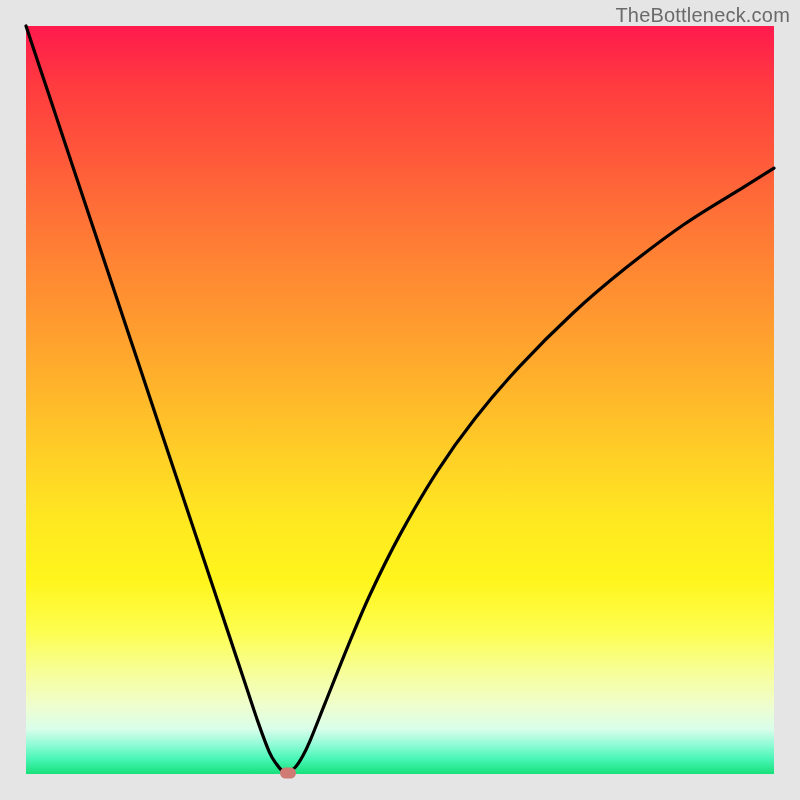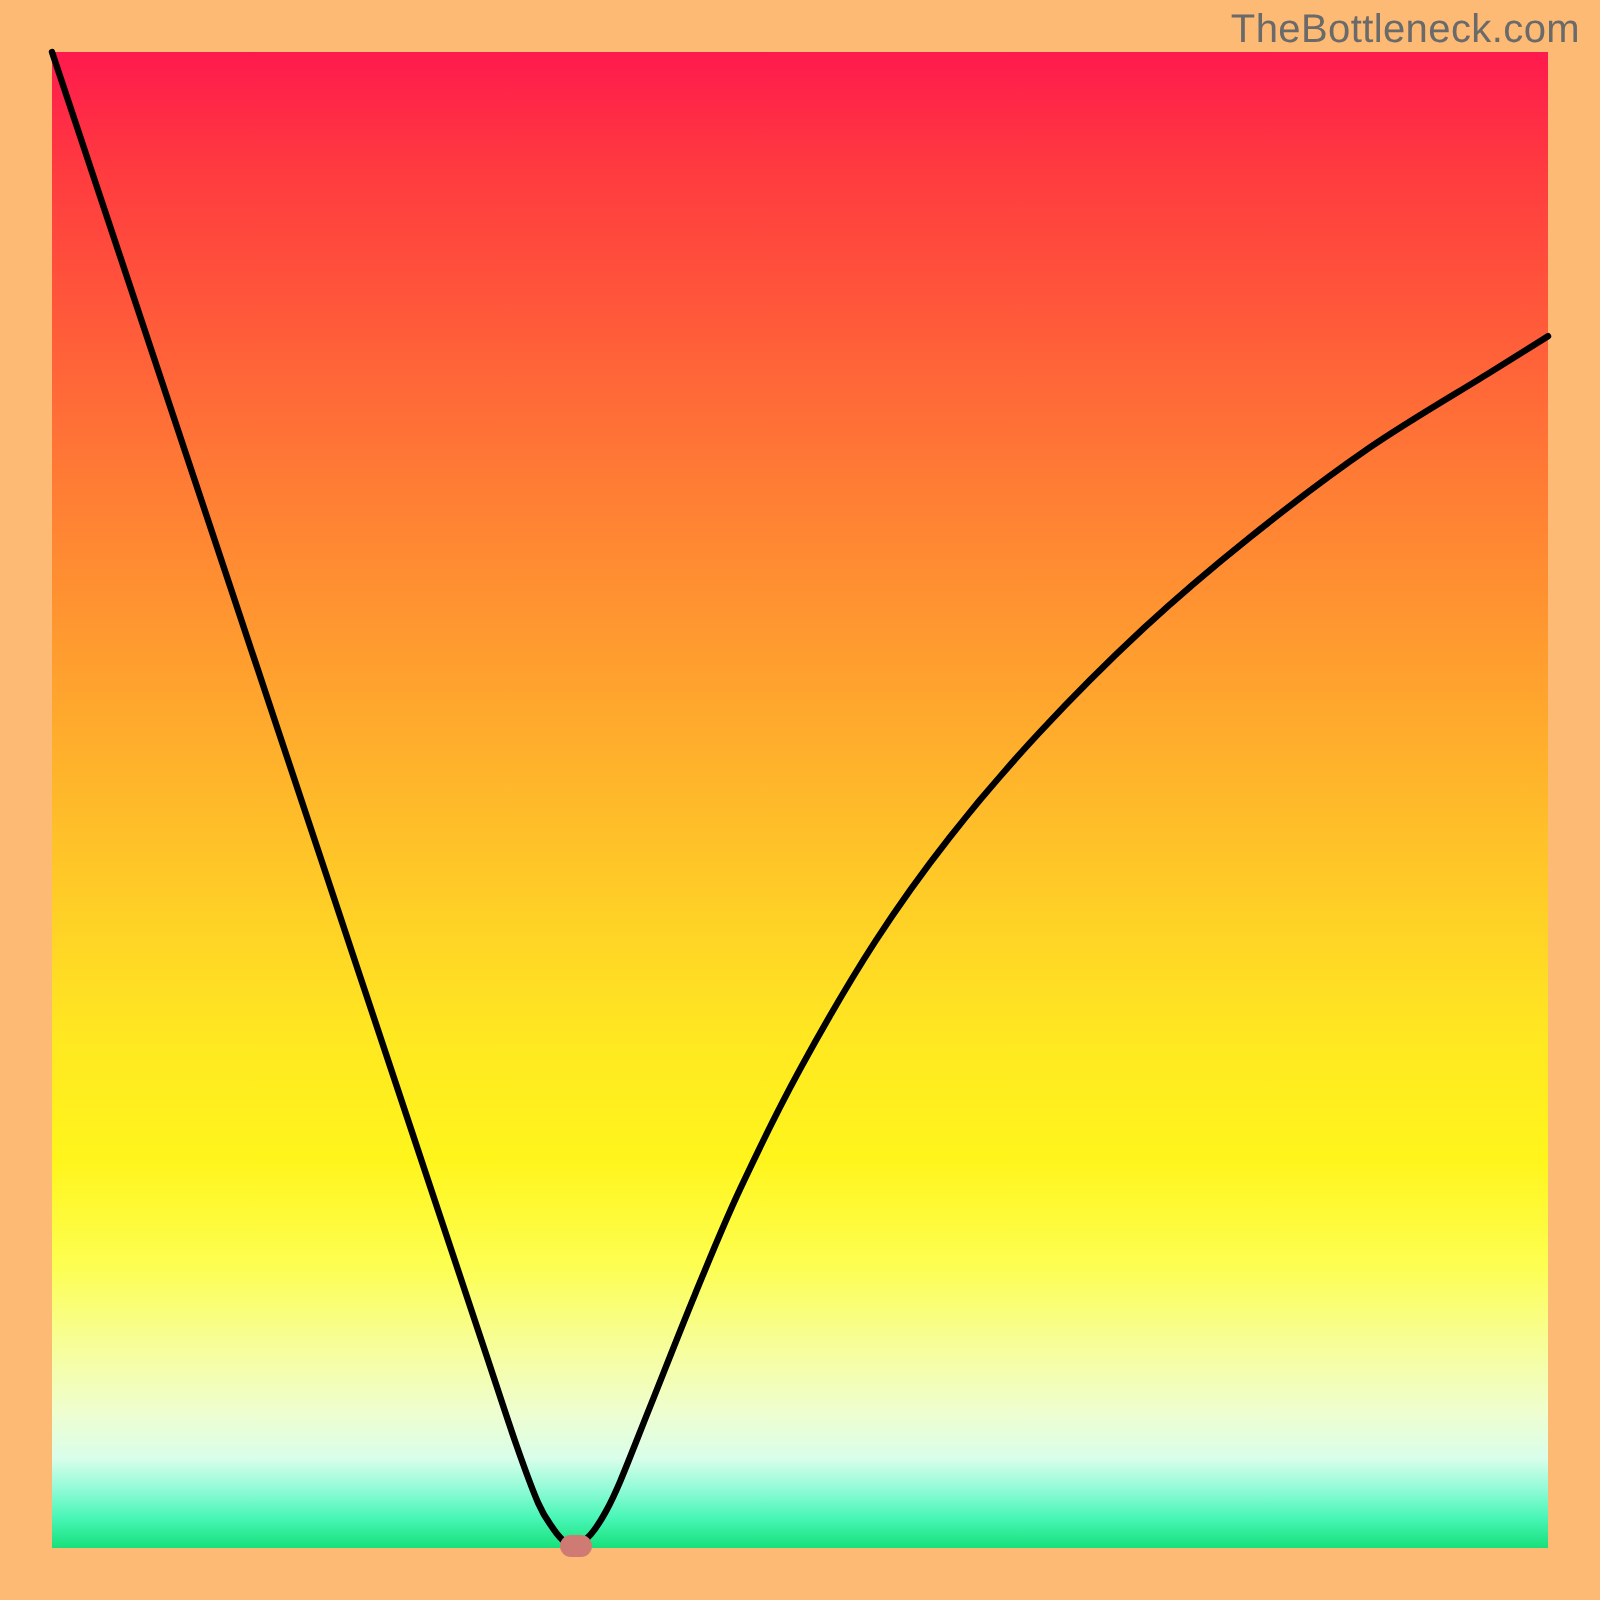--- a/index.html
+++ b/index.html
@@ -10,21 +10,21 @@
     background: #000;
     overflow: hidden;
     font-family: Arial, Helvetica, sans-serif;
   }
   .frame {
     position: absolute;
     left: 0;
     top: 0;
     width: 800px;
     height: 800px;
-    background: #fdba74;
+    background: #e5e5e5;
   }
   .plot {
     position: absolute;
     left: 26px;
     top: 26px;
     width: 748px;
     height: 748px;
     background: linear-gradient(to bottom,
       #ff1a4d 0%,
       #ff3b3f 8%,

